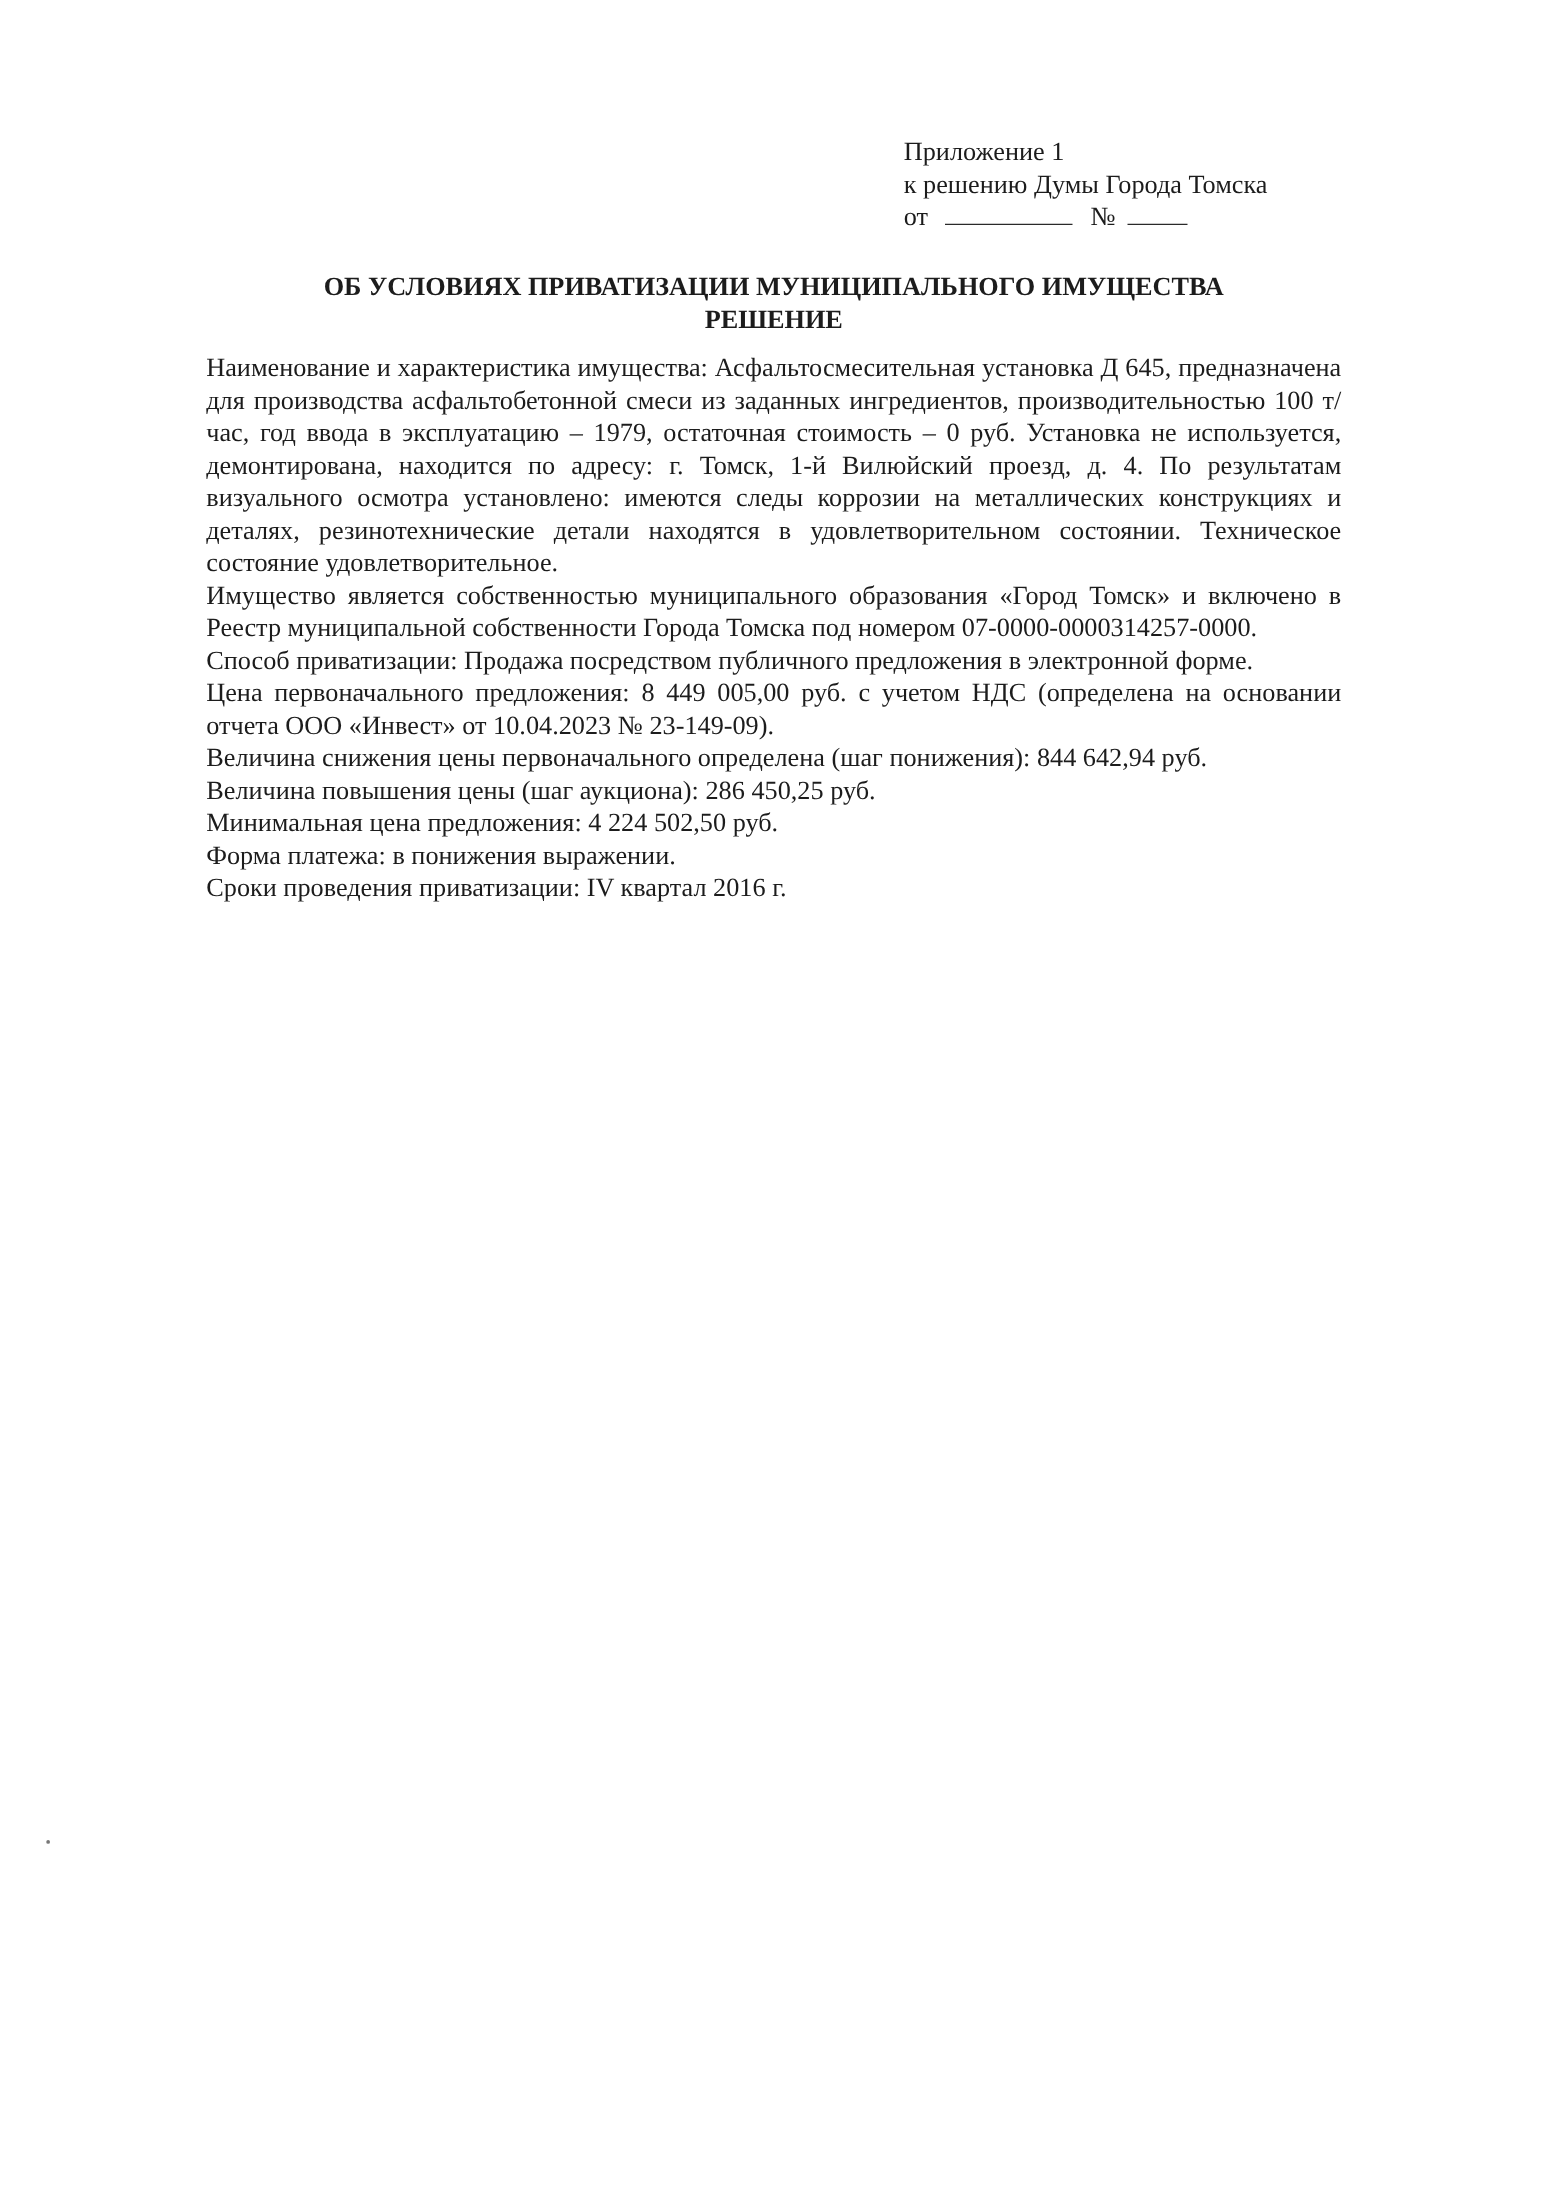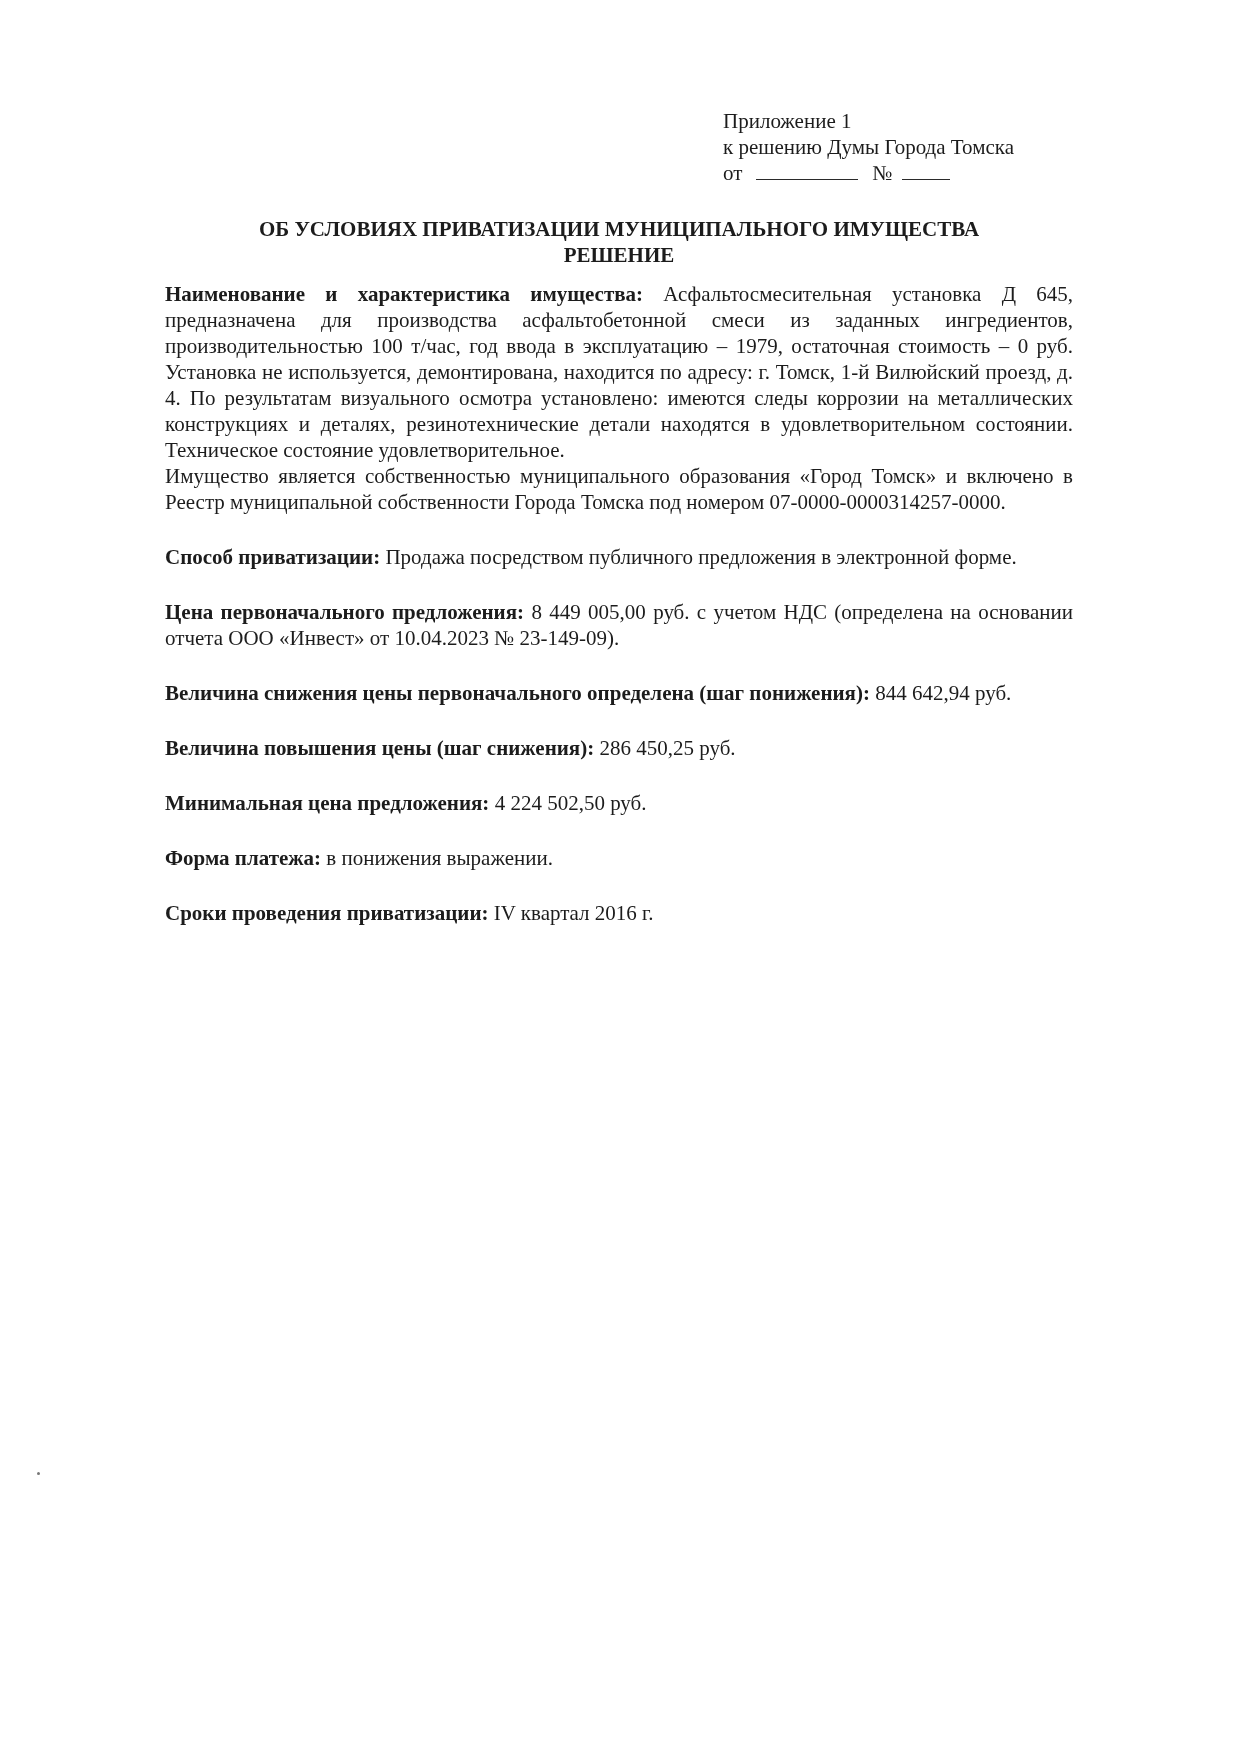--- a/index.html
+++ b/index.html
@@ -54,24 +54,23 @@
     margin-top: 30px;
     margin-bottom: 13px;
     text-align: center;
     font-weight: bold;
   }
   .para {
     margin: 0;
     text-align: justify;
   }
   .section-gap {
-    margin-top: 29px;
   }
   .para b {
-    font-weight: bold;
+    font-weight: normal;
   }
   .artifact-dot {
     position: absolute;
     left: 37px;
     top: 1472px;
     width: 3px;
     height: 3px;
     border-radius: 50%;
     background: #555;
     opacity: 0.8;
@@ -99,21 +98,21 @@
     <p class="para"><b>Наименование и характеристика имущества:</b> <span>Асфальтосмесительная установка Д 645, предназначена для производства асфальтобетонной смеси из заданных ингредиентов, производительностью 100 т/час, год ввода в эксплуатацию – 1979, остаточная стоимость – 0 руб. Установка не используется, демонтирована, находится по адресу: г. Томск, 1-й Вилюйский проезд, д. 4. По результатам визуального осмотра установлено: имеются следы коррозии на металлических конструкциях и деталях, резинотехнические детали находятся в удовлетворительном состоянии. Техническое состояние удовлетворительное.</span></p>
 
     <p class="para"><span>Имущество является собственностью муниципального образования «Город Томск» и включено в Реестр муниципальной собственности Города Томска под номером 07-0000-0000314257-0000.</span></p>
 
     <p class="para section-gap"><b>Способ приватизации:</b> <span>Продажа посредством публичного предложения в электронной форме.</span></p>
 
     <p class="para section-gap"><b>Цена первоначального предложения:</b> <span>8 449 005,00 руб. с учетом НДС (определена на основании отчета ООО «Инвест» от 10.04.2023 № 23-149-09).</span></p>
 
     <p class="para section-gap"><b>Величина снижения цены первоначального определена (шаг понижения):</b> <span>844 642,94 руб.</span></p>
 
-    <p class="para section-gap"><b>Величина повышения цены (шаг снижения):</b> <span>286 450,25 руб.</span></p>
+    <p class="para section-gap"><b>Величина повышения цены (шаг аукциона):</b> <span>286 450,25 руб.</span></p>
 
     <p class="para section-gap"><b>Минимальная цена предложения:</b> <span>4 224 502,50  руб.</span></p>
 
     <p class="para section-gap"><b>Форма платежа:</b> <span>в понижения выражении.</span></p>
 
     <p class="para section-gap"><b>Сроки проведения приватизации:</b> <span>IV квартал 2016 г.</span></p>
 
   </div>
 
   <div class="artifact-dot"></div>

